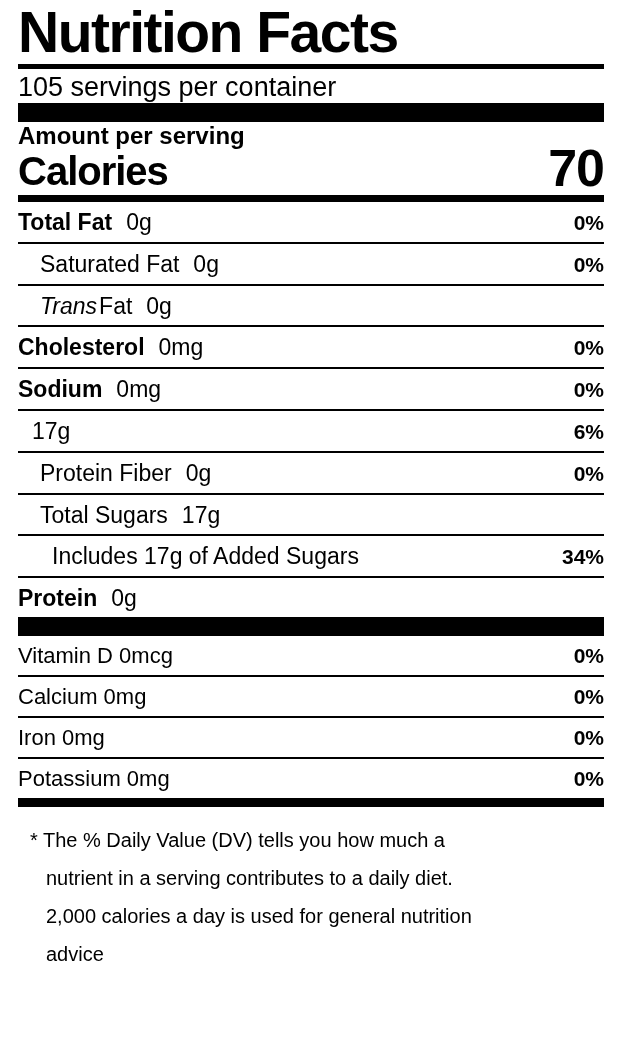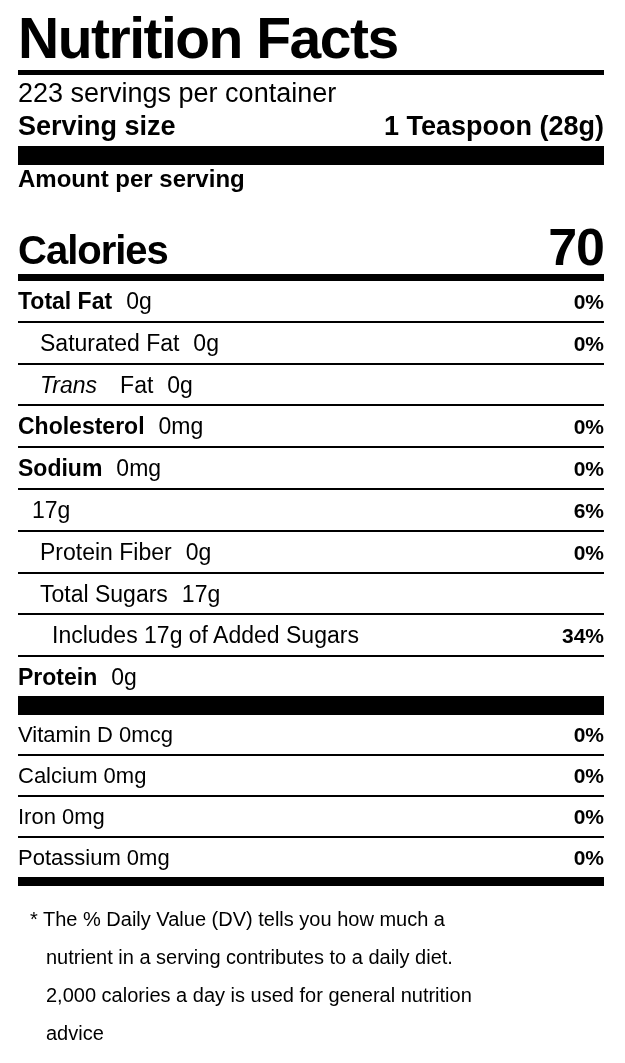--- a/index.html
+++ b/index.html
@@ -11,21 +11,21 @@
     width: 625px;
     height: 1063px;
     font-family: "Liberation Sans", sans-serif;
     color: #000000;
     -webkit-font-smoothing: antialiased;
   }
   .label {
     position: relative;
     box-sizing: border-box;
     width: 622px;
-    padding: 8px 18px 0 18px;
+    padding: 2px 18px 0 18px;
   }
   
   .rule-thin {
     border-top: 2px solid #000;
     margin: 0;
   }
   .rule-med {
     border-top: 5px solid #000;
     margin: 0;
   }
@@ -78,21 +78,20 @@
     font-weight: bold;
     font-size: 40px;
     line-height: 44px;
     letter-spacing: -1px;
   }
   .cal-value {
     font-weight: bold;
     font-size: 52px;
     line-height: 50px;
     letter-spacing: -1px;
-    margin-top: 36px;
   }
   
   .dv-head {
     text-align: right;
     font-weight: bold;
     font-size: 18px;
     line-height: 24px;
     padding: 2px 0 2px 0;
   }
   
@@ -125,26 +124,22 @@
 </style>
 </head>
 <body>
 
 <div class="label">
 
   <div class="title">Nutrition Facts</div>
 
   <div class="rule-med"></div>
 
-  <div class="servings">223 servings per container</div>
-
-  <div class="serving-size-row">
-    <span>Serving size</span>
-    <span>1 Teaspoon (28g)</span>
-  </div>
+  <div class="servings">105 servings per container</div>
+
 
   <div class="rule-thick"></div>
 
   <div class="amount-per">Amount per serving</div>
 
   <div class="cal-row">
     <span class="cal-label">Calories</span>
     <span class="cal-value">70</span>
   </div>
 
@@ -167,21 +162,21 @@
       <span class="name">Saturated Fat</span>
       <span class="amt">0g</span>
     </span>
     <span class="dv">0%</span>
   </div>
   <div class="rule-thin"></div>
 
   <div class="nrow sub indent1">
     <span class="left">
       <span class="name italic">Trans</span>
-      <span class="name" style="font-weight:normal;margin-left:23px;">Fat</span>
+      <span class="name" style="font-weight:normal;margin-left:2px;">Fat</span>
       <span class="amt">0g</span>
     </span>
     <span class="dv"></span>
   </div>
   <div class="rule-thin"></div>
 
   <div class="nrow">
     <span class="left">
       <span class="name">Cholesterol</span>
       <span class="amt">0mg</span>

